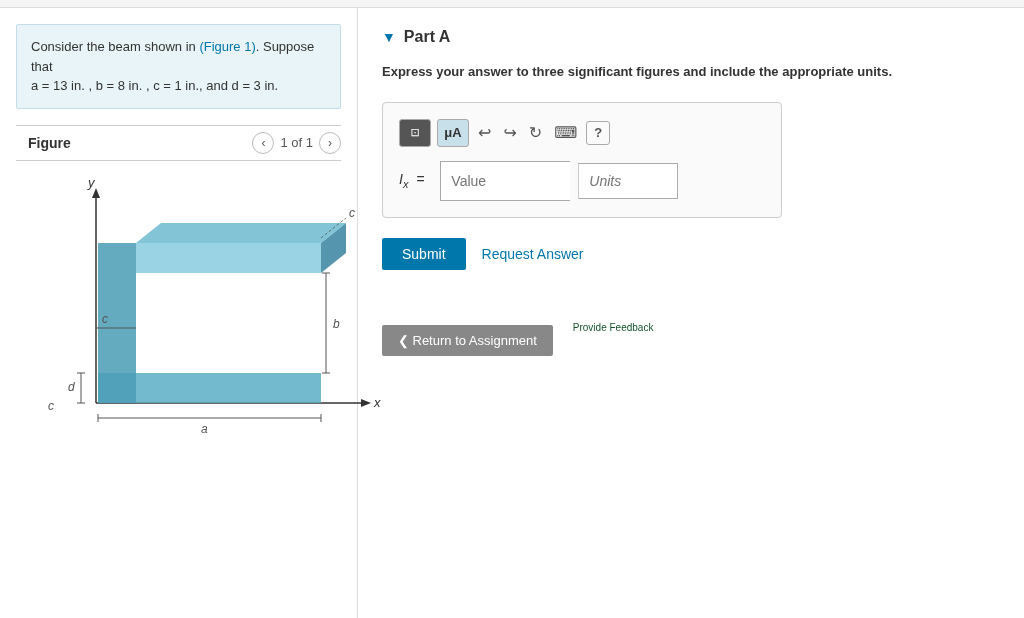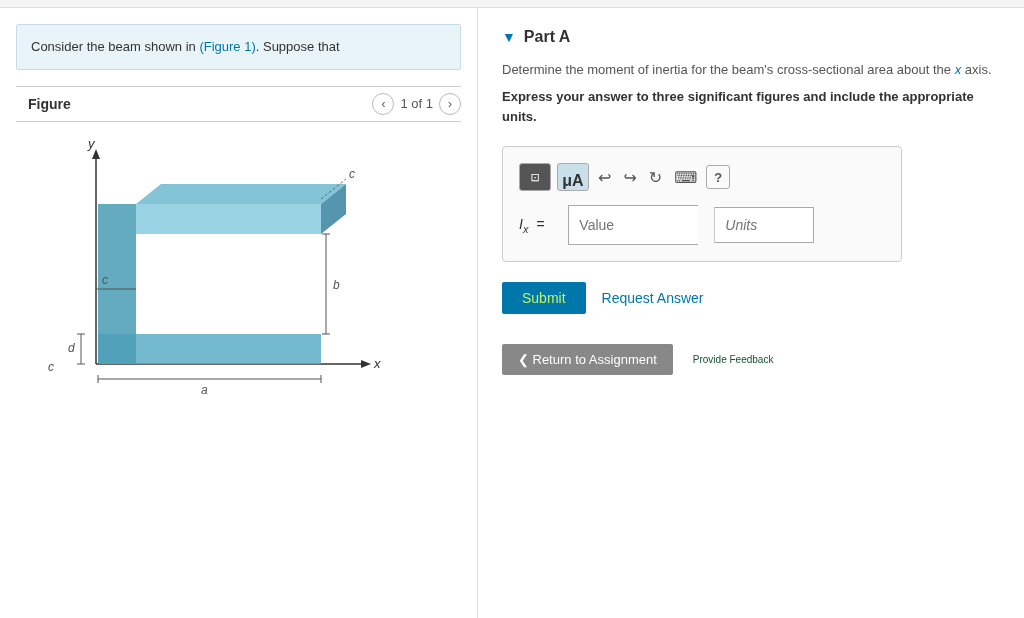--- a/index.html
+++ b/index.html
@@ -15,21 +15,21 @@
     .top-bar {
       height: 8px;
       background: #f5f5f5;
       border-bottom: 1px solid #ddd;
     }
     .main-layout {
       display: flex;
       height: 610px;
     }
     .left-panel {
-      width: 478px;
+      width: 358px;
       padding: 16px;
       border-right: 1px solid #ddd;
       display: flex;
       flex-direction: column;
     }
     .problem-box {
       background: #e8f4f8;
       border: 1px solid #c5dde8;
       padding: 12px 14px;
       border-radius: 2px;
@@ -150,22 +150,21 @@
       color: #333;
     }
     .toolbar-btn.matrix {
       background: #555;
       color: #fff;
     }
     .toolbar-btn.mu {
       background: #c8e0ea;
       color: #333;
       font-weight: bold;
-      font-size: 16px;
-      align-items: flex-end;
+      font-size: 13px;
     }
     .toolbar-icon-btn {
       background: none;
       border: none;
       cursor: pointer;
       font-size: 16px;
       color: #555;
       padding: 0 3px;
     }
     .toolbar-help {
@@ -178,21 +177,21 @@
       font-size: 13px;
       font-weight: bold;
       color: #555;
       display: flex;
       align-items: center;
       justify-content: center;
     }
     .input-row {
       display: flex;
       align-items: center;
-      gap: 16px;
+      gap: 8px;
     }
     .input-label {
       font-size: 14px;
       color: #333;
       margin-right: 8px;
       font-style: italic;
     }
     .input-label sub {
       font-size: 11px;
     }
@@ -220,21 +219,21 @@
       font-style: italic;
     }
     .action-row {
       display: flex;
       align-items: center;
       gap: 16px;
       margin-bottom: 30px;
     }
     .submit-btn {
       background: #0077aa;
-      color: #bef264;
+      color: #ffffff;
       border: none;
       padding: 8px 20px;
       font-size: 14px;
       cursor: pointer;
       border-radius: 2px;
     }
     .request-link {
       color: #0077aa;
       text-decoration: none;
       font-size: 14px;
@@ -250,20 +249,21 @@
       background: #888;
       color: #fff;
       border: none;
       padding: 8px 16px;
       font-size: 13px;
       cursor: pointer;
       border-radius: 2px;
       display: flex;
       align-items: center;
       gap: 6px;
+      margin-top: 25px;
     }
     .feedback-link {
       color: #14532d;
       text-decoration: none;
       font-size: 10px;
       cursor: pointer;
     }
 
     
     .figure-svg {
@@ -273,20 +273,21 @@
   </style>
 </head>
 <body>
 
 <div class="top-bar"></div>
 <div class="main-layout">
 
   <div class="left-panel">
     <div class="problem-box">
       <span>Consider the beam shown in </span><span class="link">(Figure 1)</span><span>. Suppose that</span><br>
+      <span>a = 13  in. , b = 8  in. , c = 1 in., and d = 3  in.</span>
     </div>
 
     <div class="figure-section">
       <div class="figure-header">
         <span class="figure-title">Figure</span>
         <div class="figure-nav">
           <button class="nav-btn">‹</button>
           <span class="nav-count">1 of 1</span>
           <button class="nav-btn">›</button>
         </div>
@@ -339,23 +340,20 @@
       </div>
     </div>
   </div>
 
   <div class="right-panel">
     <div class="part-header">
       <span class="part-arrow">▼</span>
       <span class="part-title">Part A</span>
     </div>
 
-    <p class="part-description">
-      <span>Determine the moment of inertia for the beam's cross-sectional area about the </span><span class="x-axis">x</span><span> axis.</span>
-    </p>
     <p class="part-instruction">Express your answer to three significant figures and include the appropriate units.</p>
 
     <div class="answer-box">
       <div class="toolbar">
         <button class="toolbar-btn matrix">
           <span>⊡</span>
         </button>
         <button class="toolbar-btn mu">
           <span>μA</span>
         </button>

